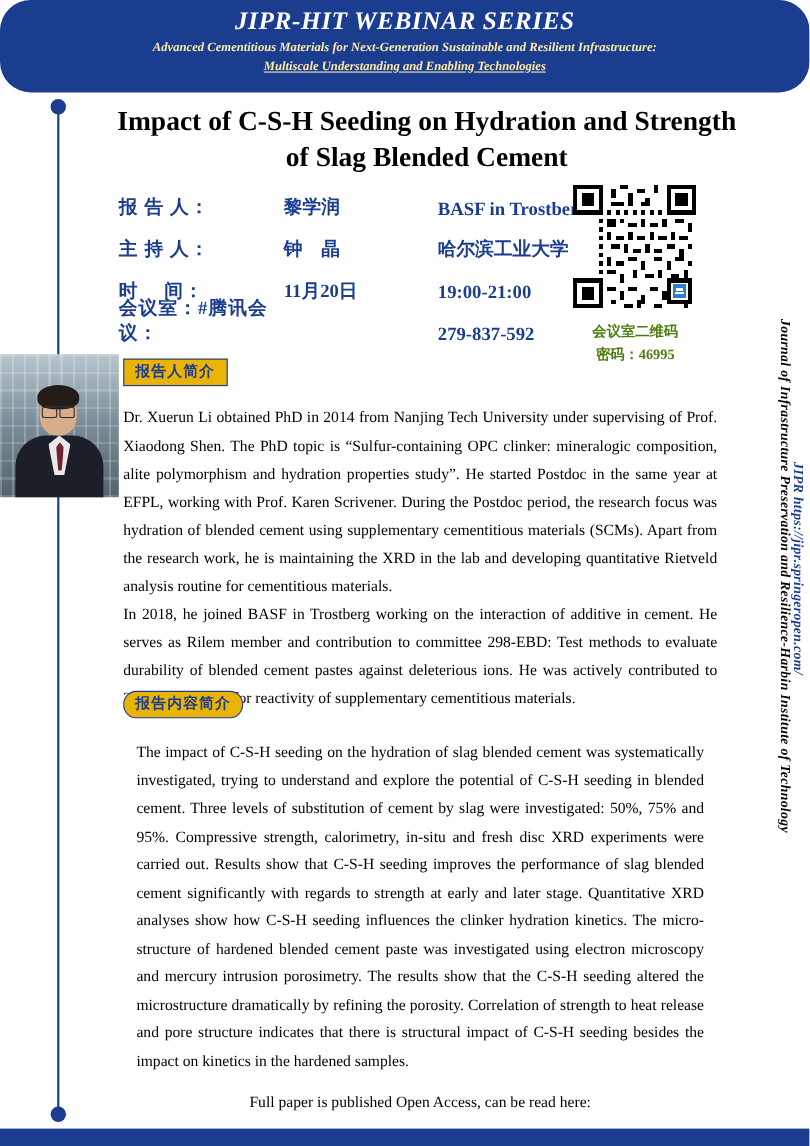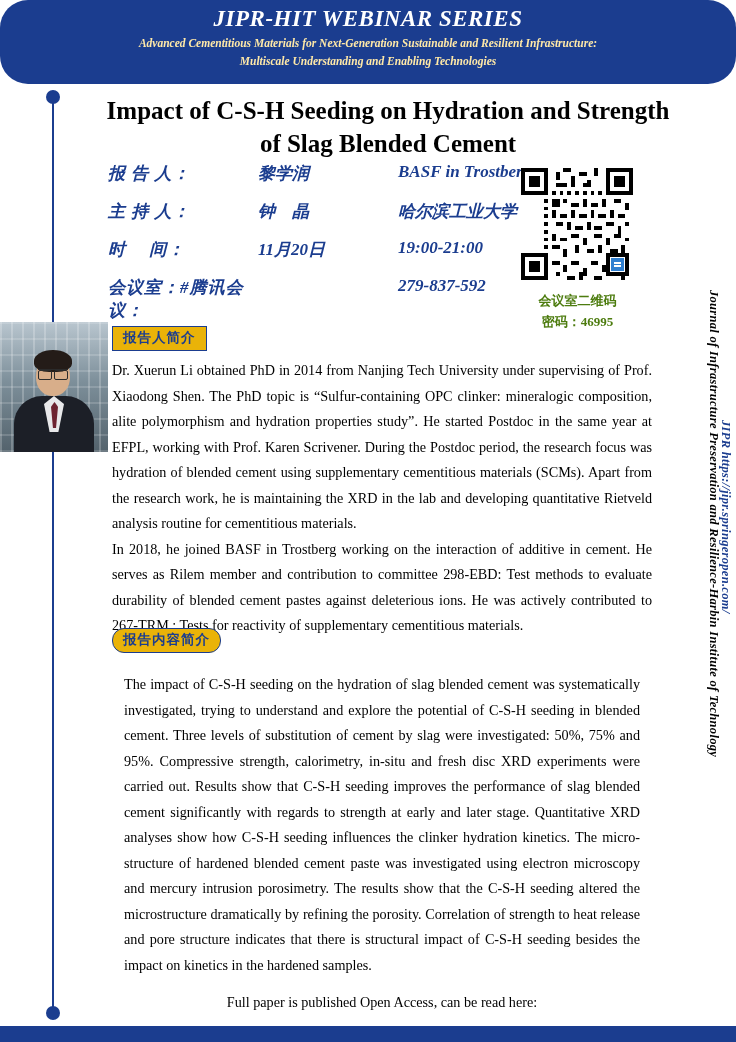--- a/index.html
+++ b/index.html
@@ -38,21 +38,21 @@
   }
   .banner-sub {
     font-family: "Liberation Serif", serif;
     font-weight: bold;
     font-style: italic;
     font-size: 11.5px;
     line-height: 18px;
     color: #ffe9a8;
     padding: 2px 40px 0 40px;
   }
-  .banner-sub .l2 { display:block; }
+  .banner-sub .l2 { display:block;text-decoration:underline; }
 
   
   .left-rail {
     position: absolute;
     left: 52px;
     top: 94px;
     width: 2px;
     height: 920px;
     background: #1b3d8f;
   }
@@ -83,23 +83,22 @@
 
   
   .info {
     position: absolute;
     left: 108px;
     top: 162px;
     width: 500px;
   }
   .info-row {
     display: flex;
-    align-items: flex-start;
+    align-items: flex-end;
     height: 38px;
-    font-style: italic;
   }
   .info-label {
     width: 150px;
     color: #1b3d8f;
     font-weight: bold;
     font-size: 17px;
     letter-spacing: 1px;
     font-family: "Liberation Serif", serif;
   }
   .info-val-a {
@@ -232,21 +231,21 @@
     background: #eab308;
     line-height: 16px;
   }
   .chip.speaker-bio { left: 112px; top: 326px; }
   .chip.talk-abstract { left: 112px; top: 628px; border-radius: 12px; }
 
   
   .bio {
     position: absolute;
     left: 112px;
-    top: 358px;
+    top: 368px;
     width: 540px;
     font-size: 14.2px;
     line-height: 25.5px;
     text-align: justify;
   }
   .bio p { margin: 0; }
 
   .abstract {
     position: absolute;
     left: 112px;

